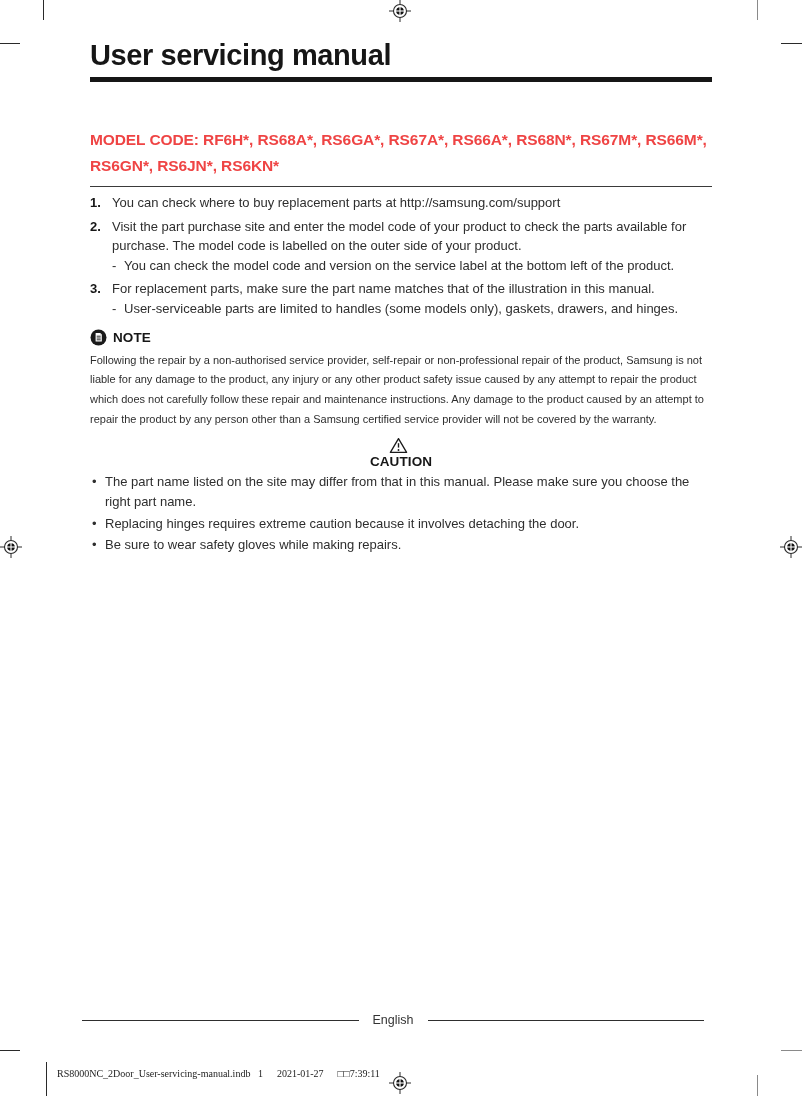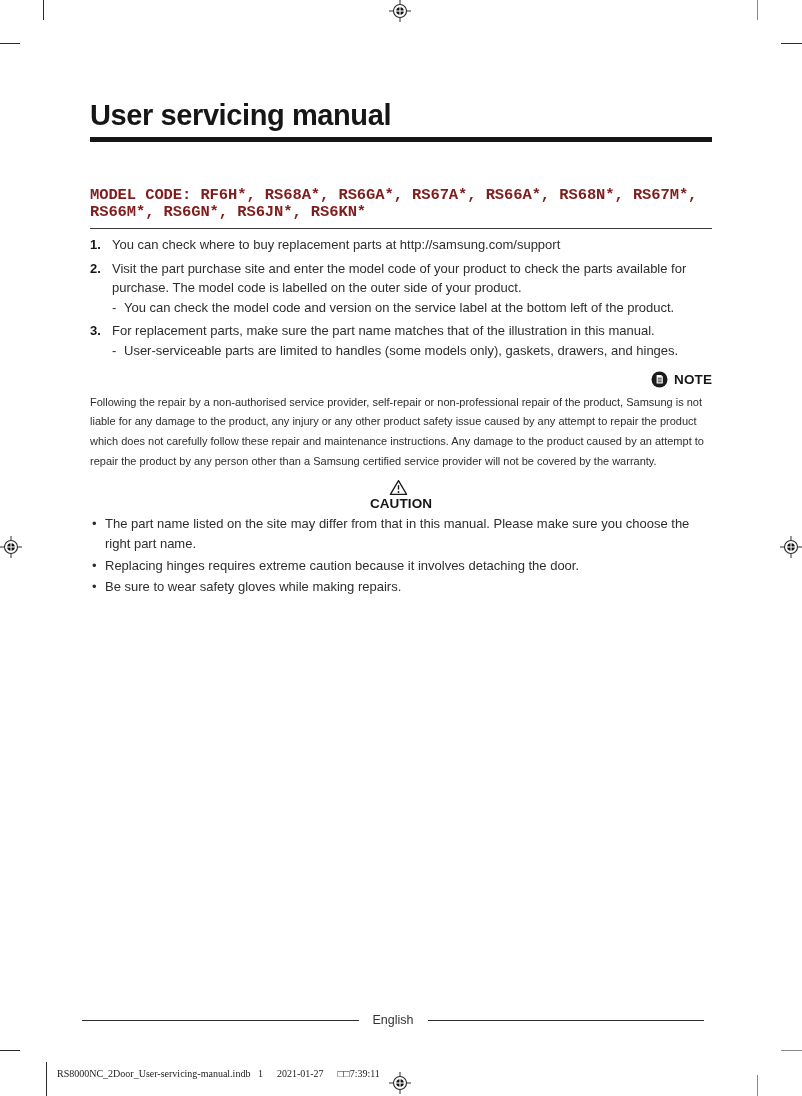--- a/index.html
+++ b/index.html
@@ -16,42 +16,42 @@
 
   
   .regmark { position: absolute; width: 22px; height: 22px; }
 
   
   .content {
     position: absolute; left: 90px; top: 0; width: 622px;
     color: #2e2e2e;
   }
   .title {
-    margin-top: 98px;
+    margin-top: 38px;
     font-size: 29px; font-weight: 700; letter-spacing: -0.4px;
     color: #161616; line-height: 34px;
   }
   .title-rule { margin-top: 5px; height: 5px; background: #161616; }
 
   .model-heading {
     margin-top: 45px;
-    font-size: 15.5px; font-weight: 700; line-height: 17px;
-    color: #7f1d1d; letter-spacing: -0.1px; font-family: Liberation Mono, monospace;
+    font-size: 15.5px; font-weight: 700; line-height: 26px;
+    color: #ef4444; letter-spacing: -0.1px;
   }
   .thin-rule { margin-top: 7px; height: 1px; background: #3a3a3a; }
 
   .steps { margin-top: 6px; font-size: 13px; line-height: 19.6px; }
   .step { display: flex; margin-top: 4px; }
   .step-num { flex: 0 0 22px; font-weight: 700; color: #161616; }
   .step-text { flex: 1; }
   .substep { display: flex; padding-left: 22px; }
   .substep-dash { flex: 0 0 12px; }
   .substep-text { flex: 1; padding-right: 8px; }
 
-  .callout-head { display: flex; align-items: center; margin-top: 10px; justify-content: flex-end; }
+  .callout-head { display: flex; align-items: center; margin-top: 10px; }
   .callout-head .co-icon { flex: 0 0 auto; margin-right: 6px; display: flex; }
   .callout-label { font-size: 13.5px; font-weight: 700; color: #161616; letter-spacing: 0.1px; }
 
   .note-body { margin-top: 5px; font-size: 11px; line-height: 19.7px; }
 
   .caution-list { margin-top: 3px; font-size: 13px; line-height: 19.6px; }
   .caution-item { display: flex; margin-top: 2px; }
   .caution-bullet { flex: 0 0 13px; padding-left: 2px; }
   .caution-text { flex: 1; }
 

